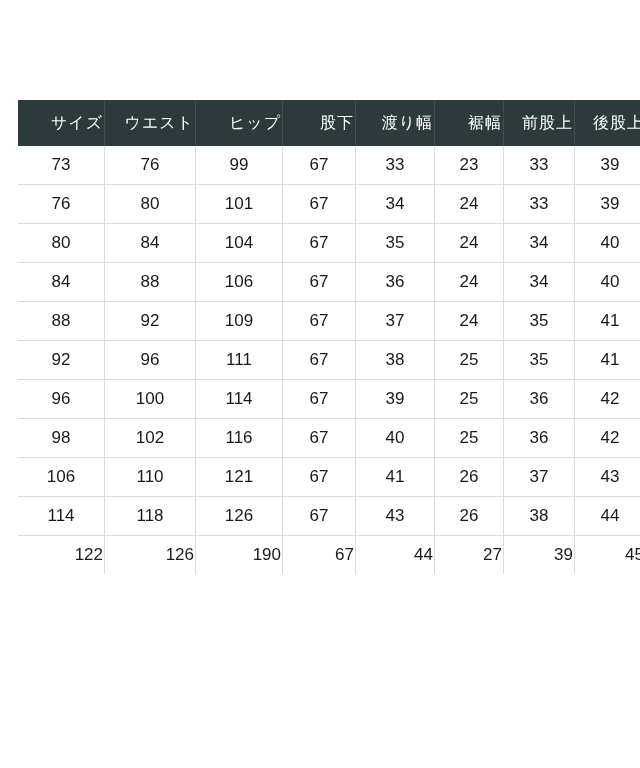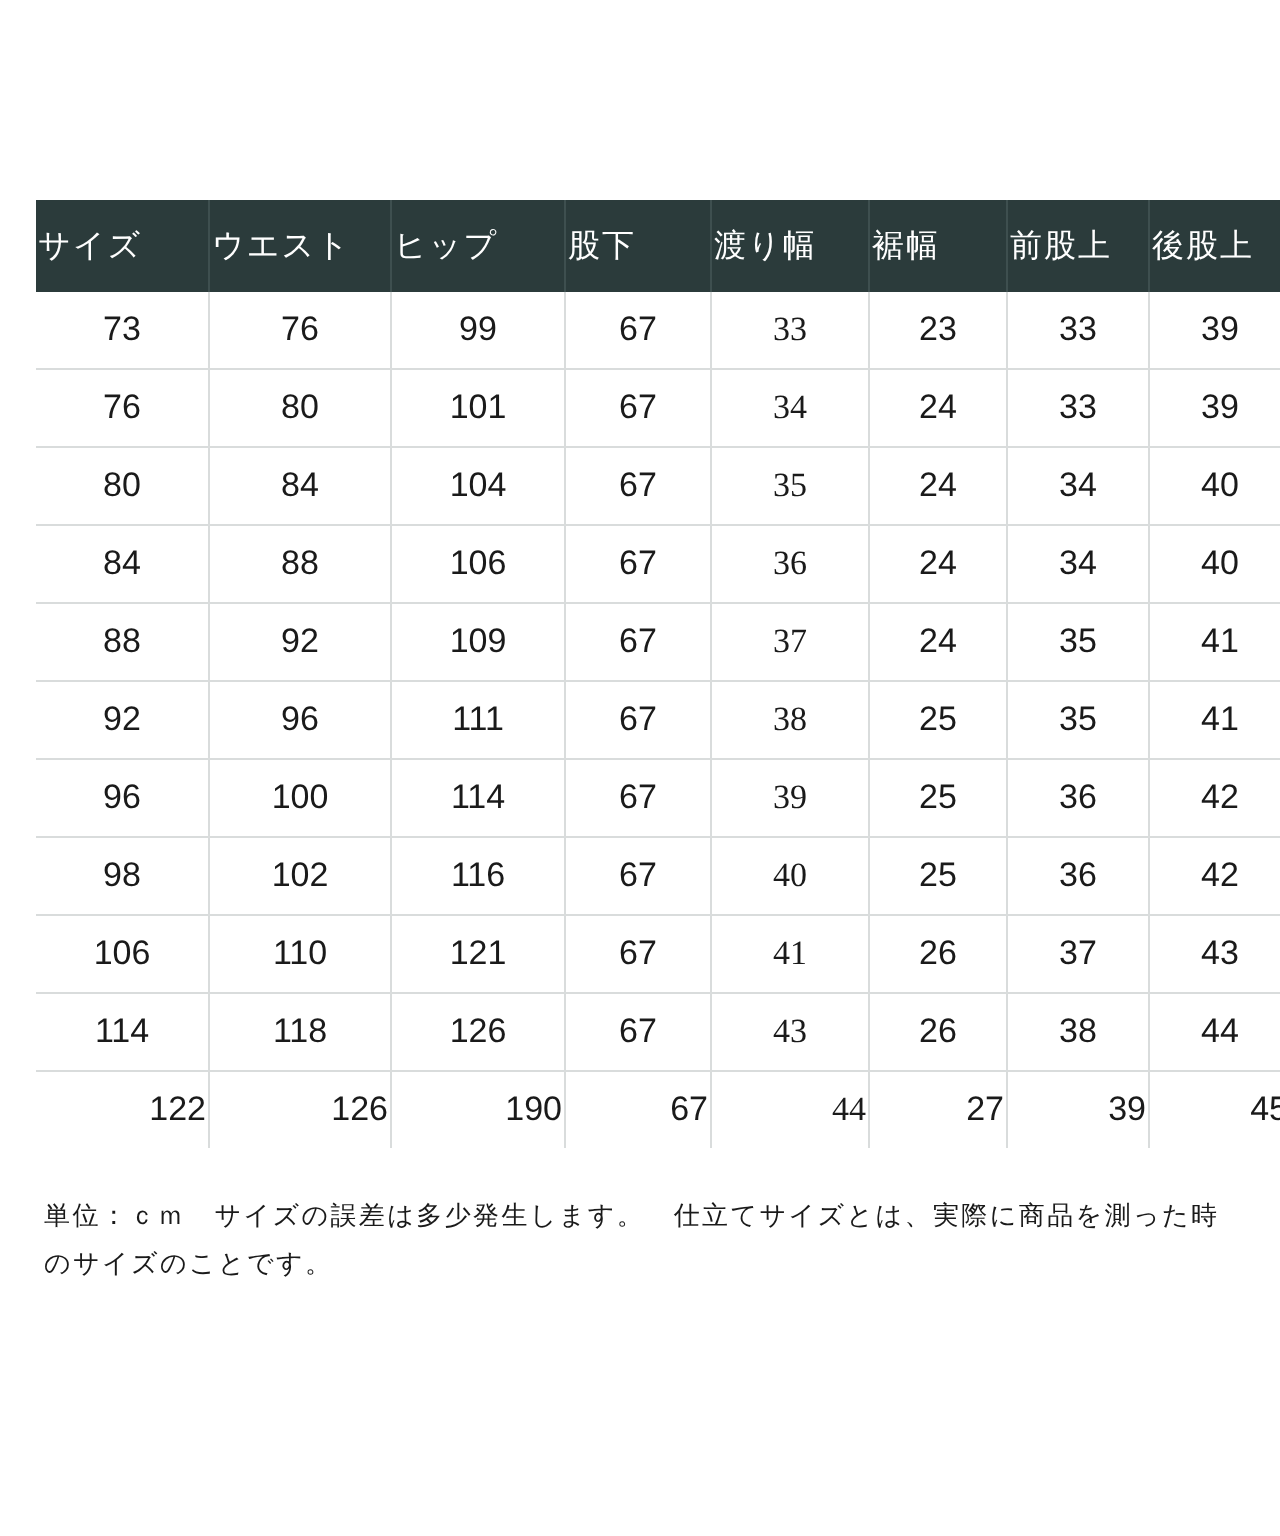--- a/index.html
+++ b/index.html
@@ -31,21 +31,21 @@
     width: 604px;
     border-collapse: collapse;
     table-layout: fixed;
   }
   table.size-table th {
     background: #2b3b3b;
     color: #ffffff;
     font-weight: normal;
     font-size: 16px;
     height: 44px;
-    text-align: left;
+    text-align: right;
     letter-spacing: 1px;
     border-right: 1px solid #3e4f4f;
   }
   table.size-table th:last-child {
     border-right: none;
   }
   table.size-table td {
     height: 36px;
     text-align: center;
     font-size: 17px;
@@ -68,21 +68,21 @@
     width: 596px;
     font-size: 13px;
     line-height: 1.85;
     color: #1a1a1a;
     letter-spacing: 1.2px;
   }
   .col-0 { width: 84px; }
   .col-1 { width: 88px; margin-left: 38px; }
   .col-2 { width: 84px; }
   .col-3 { width: 70px; }
-  .col-4 { width: 76px; font-family: Liberation Serif, serif; }
+  .col-4 { width: 76px; }
   .col-5 { width: 66px; margin-left: 23px; }
   .col-6 { width: 68px; margin-top: 12px; }
   .col-7 { width: 68px; }
 </style>
 </head>
 <body>
 
 <div class="page">
 
   <div class="card">
@@ -207,15 +207,14 @@
           <td class="col-3">67</td>
           <td class="col-4">44</td>
           <td class="col-5">27</td>
           <td class="col-6">39</td>
           <td class="col-7">45</td>
         </tr>
       </tbody>
     </table>
   </div>
 
-  <div class="note">単位：ｃｍ　サイズの誤差は多少発生します。　仕立てサイズとは、実際に商品を測った時のサイズのことです。</div>
 
 </div>
 
 </body></html>

